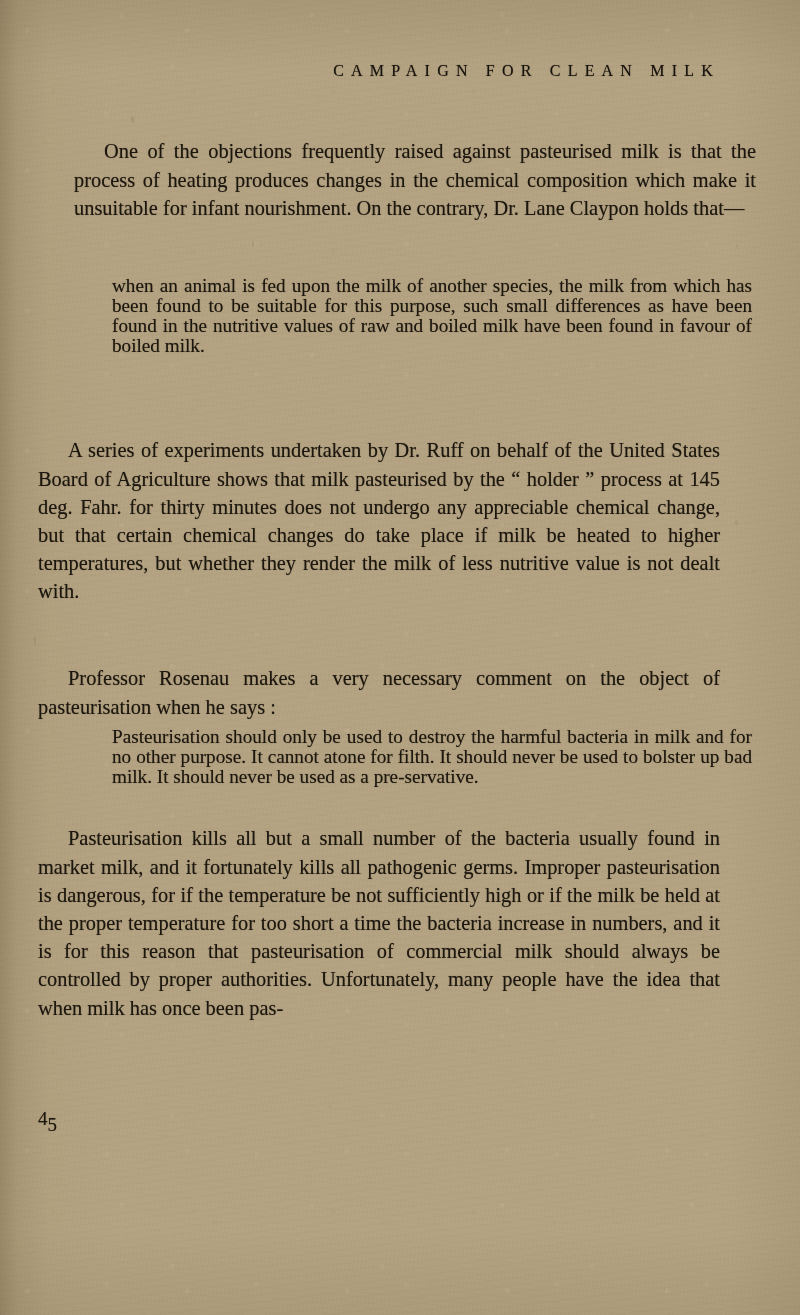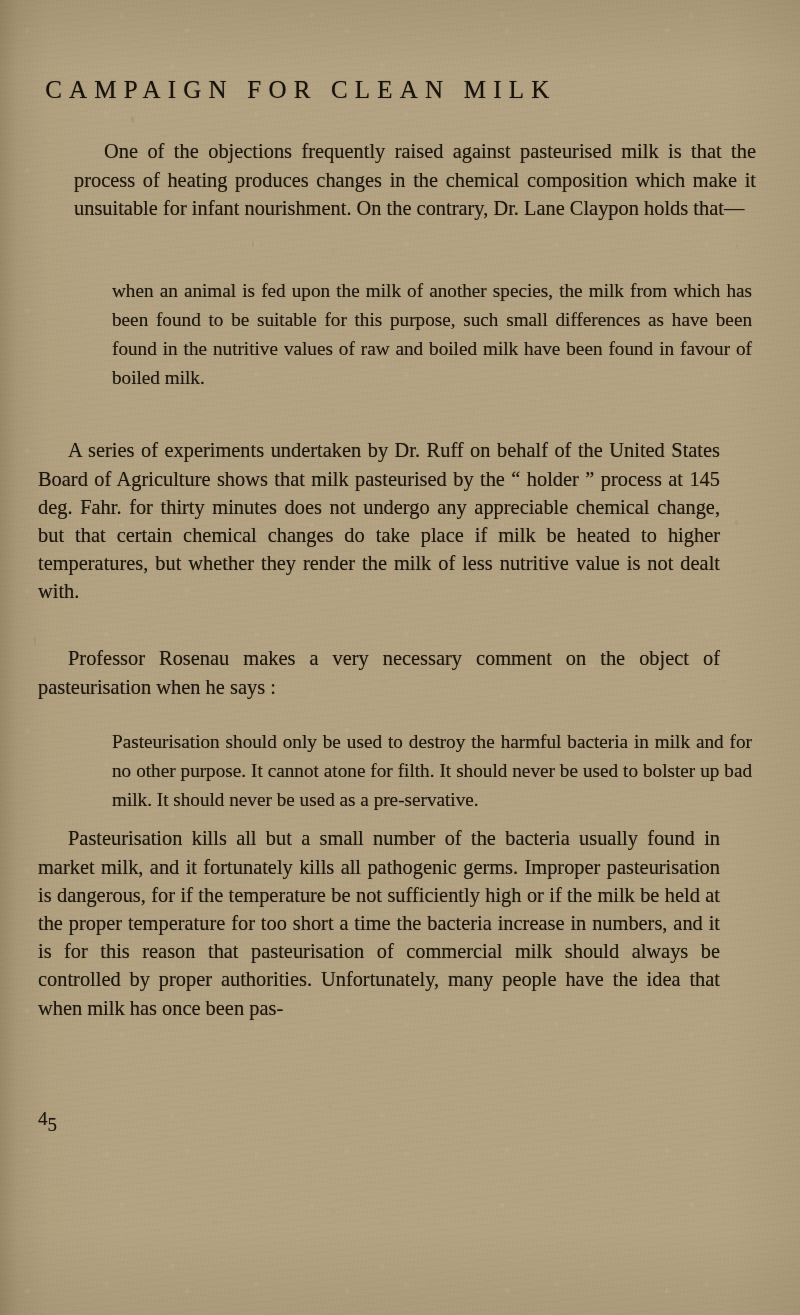--- a/index.html
+++ b/index.html
@@ -86,24 +86,24 @@
 
   
   #content {
     position: relative;
     z-index: 3;
   }
 
   .running-head {
     position: absolute;
     left: 38px;
-    top: 76px;
+    top: 62px;
     width: 682px;
-    text-align: left;
-    font-size: 25px;
+    text-align: right;
+    font-size: 16px;
     letter-spacing: 7.2px;
     text-indent: 7.2px;
     color: #16120c;
     white-space: nowrap;
     text-shadow: 0 0 1.1px rgba(26,20,12,0.55);
   }
 
   .body-block {
     position: absolute;
     left: 38px;
@@ -119,30 +119,30 @@
     text-indent: 30px;
   }
 
   .quote-block {
     position: absolute;
     left: 72px;
     width: 640px;
     text-align: justify;
     text-justify: inter-word;
     font-size: 19.2px;
-    line-height: 29px;
+    line-height: 20px;
     color: #1b160e;
     text-shadow: 0 0 0.9px rgba(30,24,14,0.5);
   }
 
   
   #para-1        { top: 117px; margin-left: 36px; }
   #quote-1       { top: 257px; }
   #para-2        { top: 416px; }
-  #para-3        { top: 624px; }
+  #para-3        { top: 644px; }
   #quote-2       { top: 708px; }
   #para-4        { top: 804px; }
 
   .folio {
     position: absolute;
     left: 38px;
     top: 1110px;
     width: 682px;
     text-align: left;
     font-size: 20.4px;

